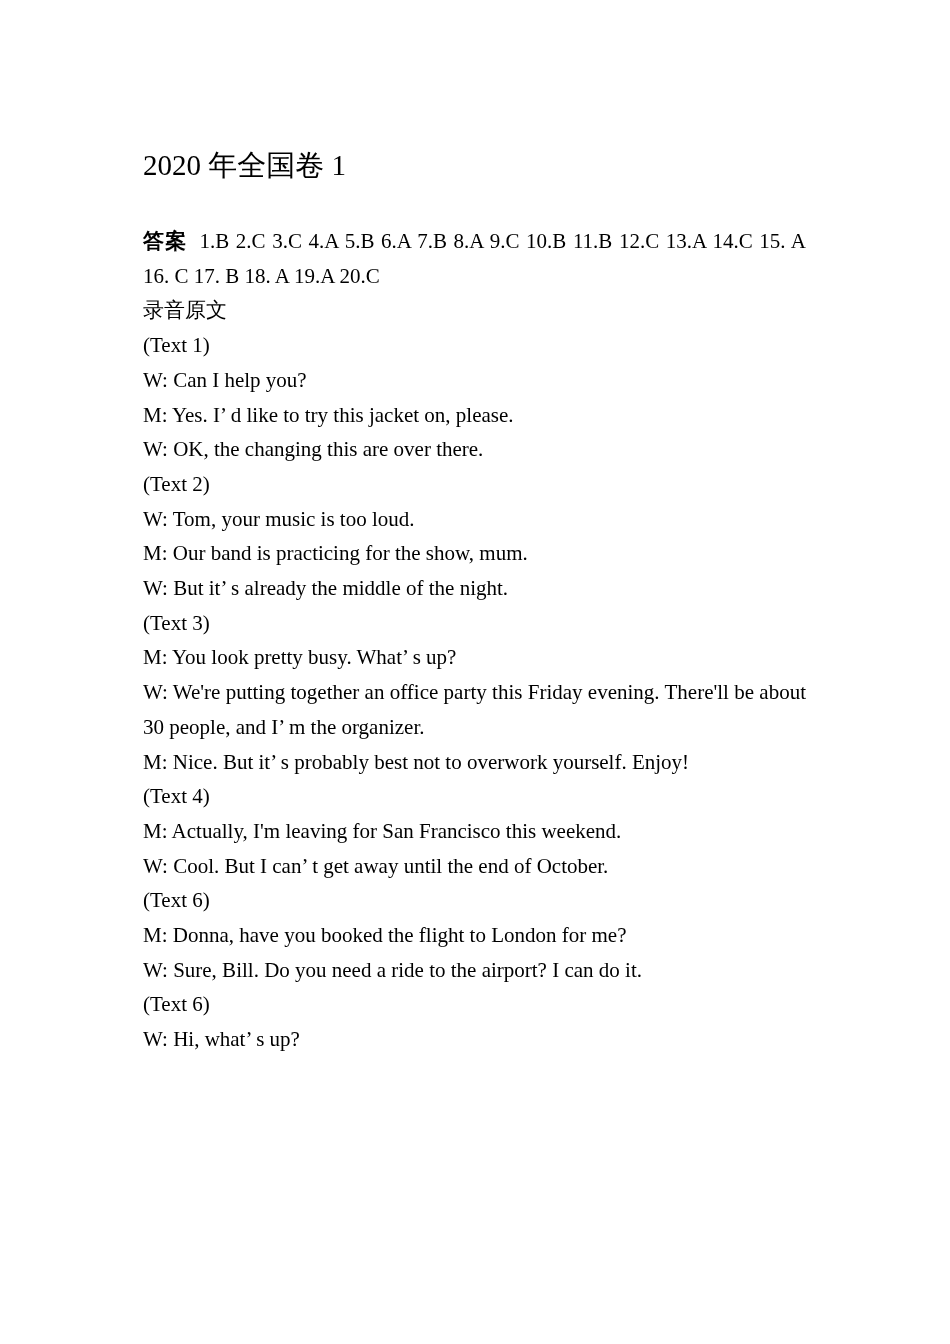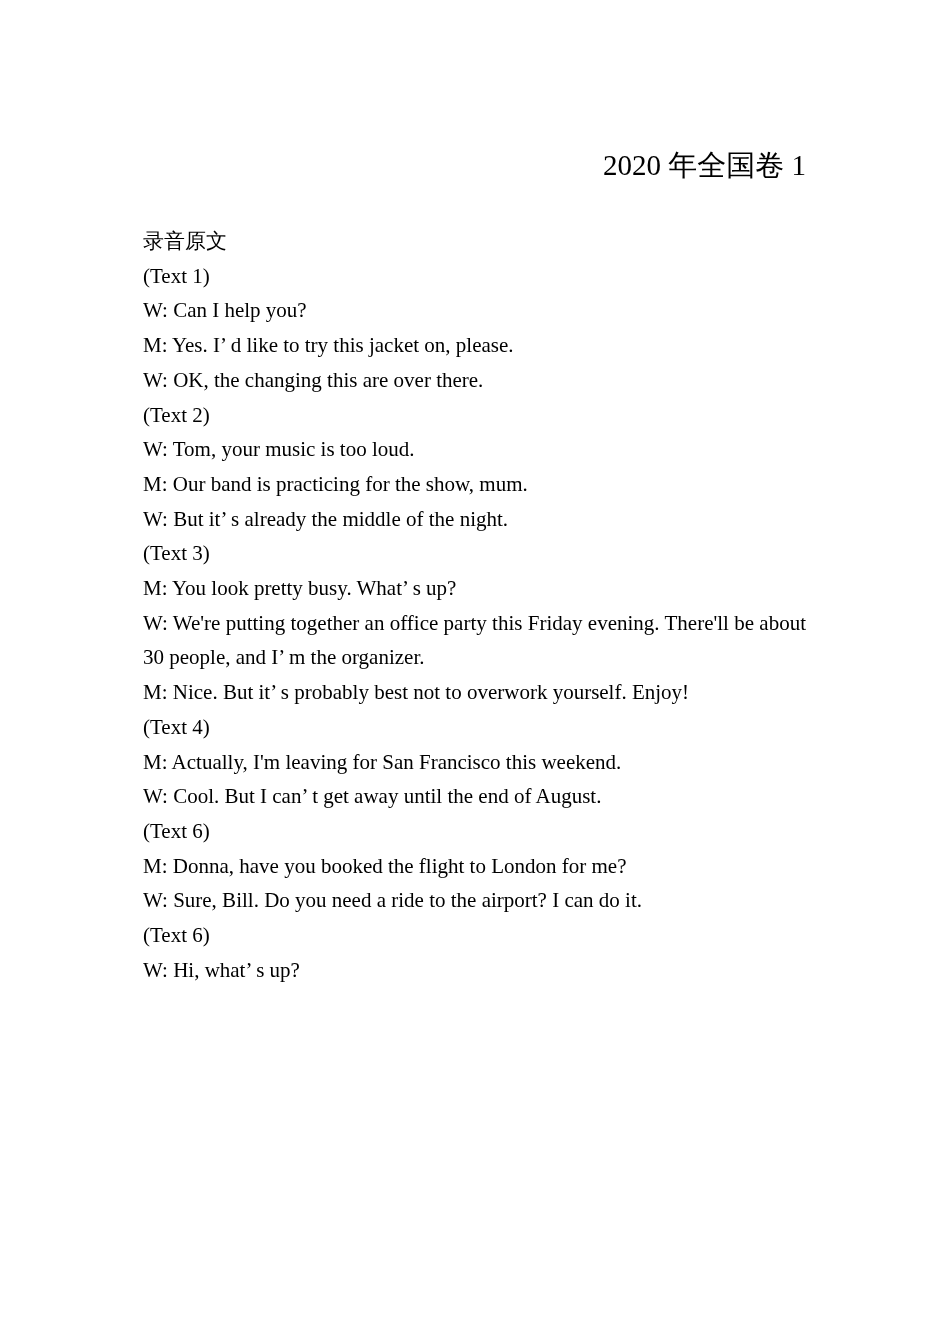--- a/index.html
+++ b/index.html
@@ -19,58 +19,59 @@
     font-family: "Liberation Serif", "DejaVu Serif", serif;
     font-size: 21px;
     line-height: 34.7px;
   }
   .title {
     margin: 0 0 36px 0;
     padding: 0;
     font-size: 29px;
     line-height: 46px;
     font-weight: normal;
-    text-align: right;
+    text-align: left;
     font-family: "Liberation Serif", "DejaVu Serif", serif;
   }
   .para {
     margin: 0;
     padding: 0;
     text-align: justify;
   }
   .answers-label {
     font-weight: bold;
     font-family: "Liberation Sans", "DejaVu Sans", sans-serif;
     margin-right: 12px;
   }
 </style>
 </head>
 <body>
 
 <div class="page">
 
   <h1 class="title">2020 年全国卷 1</h1>
 
+  <p class="para"><span class="answers-label">答案</span><span>1.B 2.C 3.C 4.A 5.B 6.A 7.B 8.A 9.C 10.B 11.B 12.C 13.A 14.C 15. A 16. C 17. B 18. A 19.A 20.C</span></p>
 
   <p class="para">录音原文</p>
 
   <p class="para">(Text 1)</p>
   <p class="para">W: Can I help you?</p>
   <p class="para">M: Yes. I’ d like to try this jacket on, please.</p>
   <p class="para">W: OK, the changing this are over there.</p>
   <p class="para">(Text 2)</p>
   <p class="para">W: Tom, your music is too loud.</p>
   <p class="para">M: Our band is practicing for the show, mum.</p>
   <p class="para">W: But it’ s already the middle of the night.</p>
   <p class="para">(Text 3)</p>
   <p class="para">M: You look pretty busy. What’ s up?</p>
   <p class="para">W: We're putting together an office party this Friday evening. There'll be about 30 people, and I’ m the organizer.</p>
   <p class="para">M: Nice. But it’ s probably best not to overwork yourself. Enjoy!</p>
   <p class="para">(Text 4)</p>
   <p class="para">M: Actually, I'm leaving for San Francisco this weekend.</p>
-  <p class="para">W: Cool. But I can’ t get away until the end of August.</p>
+  <p class="para">W: Cool. But I can’ t get away until the end of October.</p>
   <p class="para">(Text 6)</p>
   <p class="para">M: Donna, have you booked the flight to London for me?</p>
   <p class="para">W: Sure, Bill. Do you need a ride to the airport? I can do it.</p>
   <p class="para">(Text 6)</p>
   <p class="para">W: Hi, what’ s up?</p>
 
 </div>
 
 </body></html>

